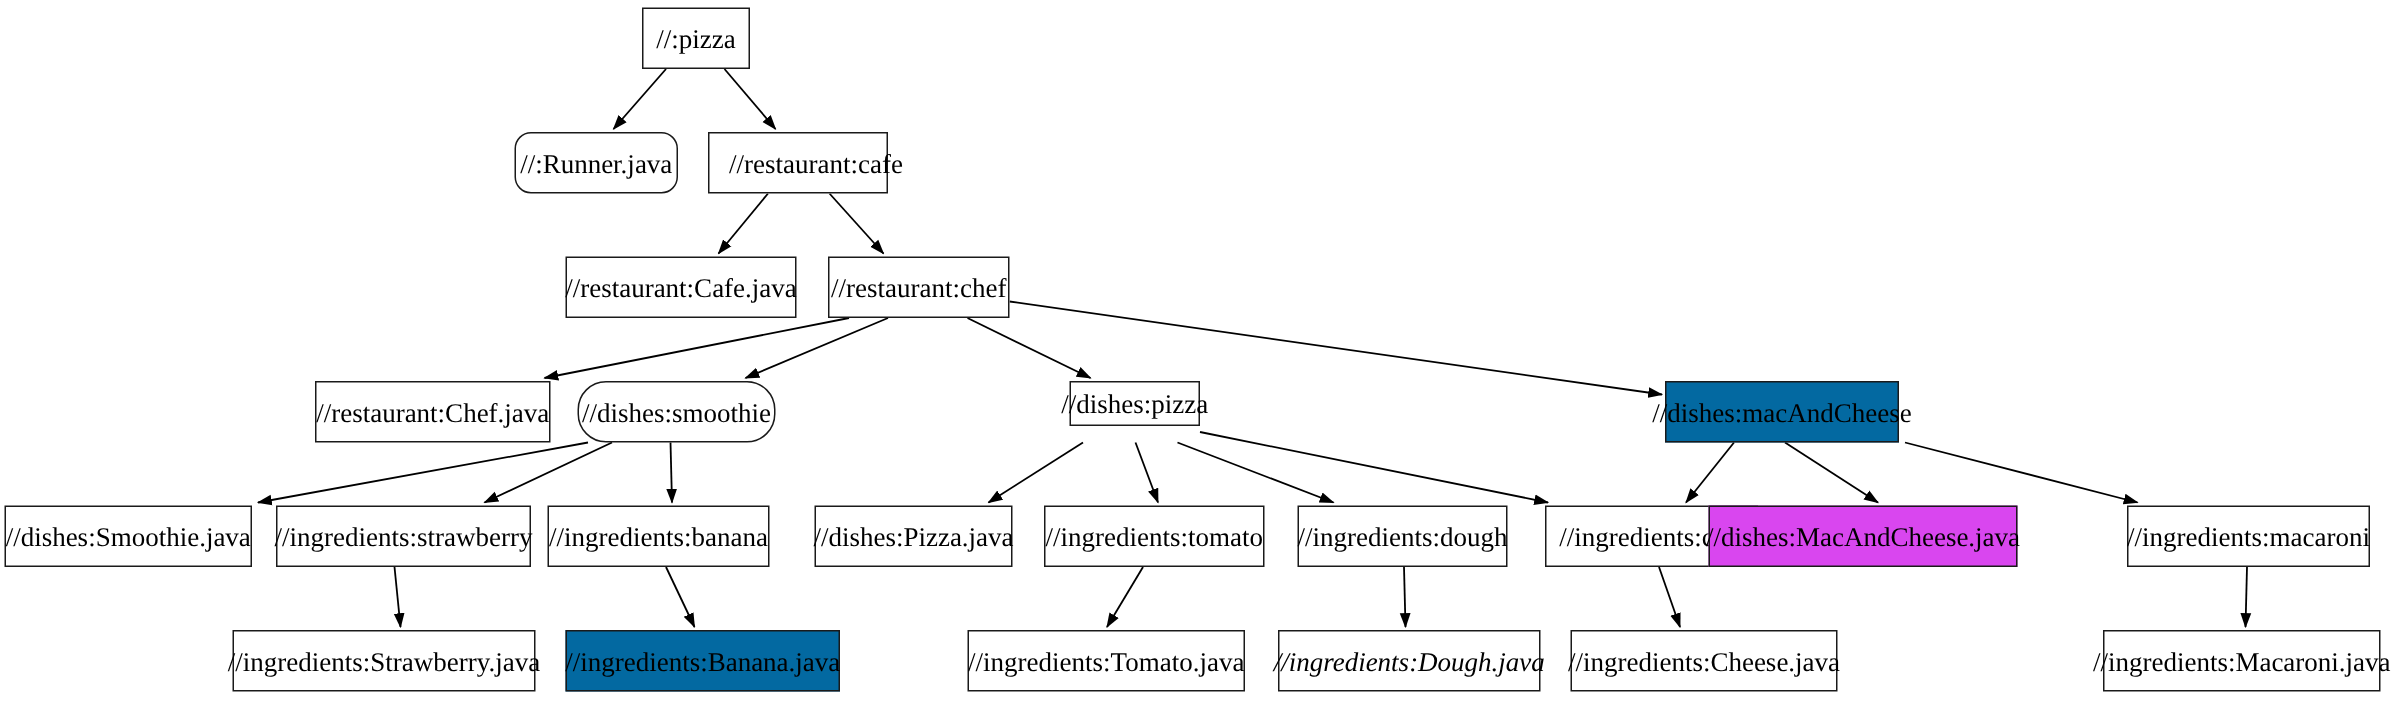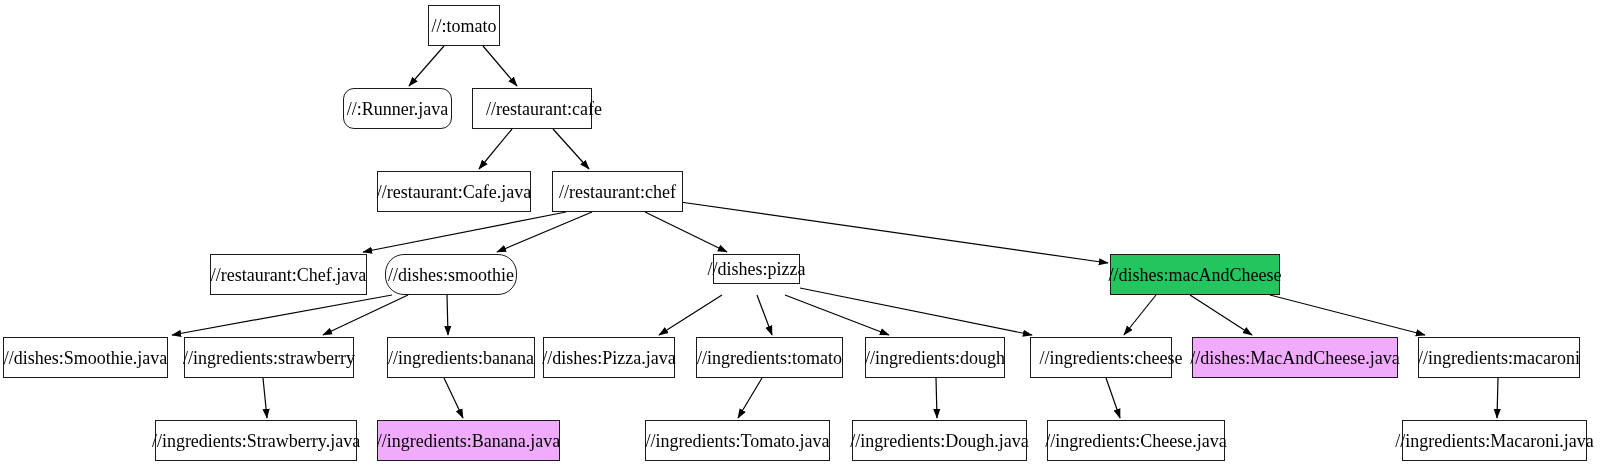--- a/index.html
+++ b/index.html
@@ -69,38 +69,38 @@
         <line x1="1270" y1="295" x2="1425" y2="335" stroke="#000000" stroke-width="1.2" marker-end="url(#arrowhead)"></line>
         <line x1="263" y1="378" x2="267" y2="418" stroke="#000000" stroke-width="1.2" marker-end="url(#arrowhead)"></line>
         <line x1="444" y1="378" x2="463" y2="418" stroke="#000000" stroke-width="1.2" marker-end="url(#arrowhead)"></line>
         <line x1="762" y1="378" x2="738" y2="418" stroke="#000000" stroke-width="1.2" marker-end="url(#arrowhead)"></line>
         <line x1="936" y1="378" x2="937" y2="418" stroke="#000000" stroke-width="1.2" marker-end="url(#arrowhead)"></line>
         <line x1="1106" y1="378" x2="1120" y2="418" stroke="#000000" stroke-width="1.2" marker-end="url(#arrowhead)"></line>
         <line x1="1498" y1="378" x2="1497" y2="418" stroke="#000000" stroke-width="1.2" marker-end="url(#arrowhead)"></line>
       </g>
   </svg>
   <div id="nodes-layer">
-      <div class="graph-node" style="left: 428px; top: 5px; width: 72px; height: 41px; border-color: rgb(26, 26, 26); background: rgb(255, 255, 255); color: rgb(0, 0, 0);">//:tomato</div>
+      <div class="graph-node" style="left: 428px; top: 5px; width: 72px; height: 41px; border-color: rgb(26, 26, 26); background: rgb(255, 255, 255); color: rgb(0, 0, 0);">//:pizza</div>
       <div class="graph-node" style="left: 343px; top: 88px; width: 109px; height: 41px; border-color: rgb(26, 26, 26); background: rgb(255, 255, 255); color: rgb(0, 0, 0); border-radius: 11px;">//:Runner.java</div>
       <div class="graph-node" style="left: 472px; top: 88px; width: 120px; height: 41px; border-color: rgb(26, 26, 26); background: rgb(255, 255, 255); color: rgb(0, 0, 0); padding-left: 24px;">//restaurant:cafe</div>
       <div class="graph-node" style="left: 377px; top: 171px; width: 154px; height: 41px; border-color: rgb(26, 26, 26); background: rgb(255, 255, 255); color: rgb(0, 0, 0);">//restaurant:Cafe.java</div>
-      <div class="graph-node" style="left: 552px; top: 171px; width: 131px; height: 41px; border-color: rgb(26, 26, 26); background: rgb(255, 255, 255); color: rgb(0, 0, 0);">//restaurant:chef</div>
+      <div class="graph-node" style="left: 552px; top: 171px; width: 121px; height: 41px; border-color: rgb(26, 26, 26); background: rgb(255, 255, 255); color: rgb(0, 0, 0);">//restaurant:chef</div>
       <div class="graph-node" style="left: 210px; top: 254px; width: 157px; height: 41px; border-color: rgb(26, 26, 26); background: rgb(255, 255, 255); color: rgb(0, 0, 0);">//restaurant:Chef.java</div>
       <div class="graph-node" style="left: 385px; top: 254px; width: 132px; height: 41px; border-color: rgb(26, 26, 26); background: rgb(255, 255, 255); color: rgb(0, 0, 0); border-radius: 19px;">//dishes:smoothie</div>
       <div class="graph-node" style="left: 713px; top: 254px; width: 87px; height: 30px; border-color: rgb(26, 26, 26); background: rgb(255, 255, 255); color: rgb(0, 0, 0);">//dishes:pizza</div>
-      <div class="graph-node" style="left: 1110px; top: 254px; width: 170px; height: 41px; border-color: rgb(26, 26, 26); background: #22c55e; color: rgb(0, 0, 0);">//dishes:macAndCheese</div>
+      <div class="graph-node" style="left: 1110px; top: 254px; width: 156px; height: 41px; border-color: rgb(26, 26, 26); background: #0369a1; color: rgb(0, 0, 0);">//dishes:macAndCheese</div>
       <div class="graph-node" style="left: 3px; top: 337px; width: 165px; height: 41px; border-color: rgb(26, 26, 26); background: rgb(255, 255, 255); color: rgb(0, 0, 0);">//dishes:Smoothie.java</div>
       <div class="graph-node" style="left: 184px; top: 337px; width: 170px; height: 41px; border-color: rgb(26, 26, 26); background: rgb(255, 255, 255); color: rgb(0, 0, 0);">//ingredients:strawberry</div>
-      <div class="graph-node" style="left: 365px; top: 337px; width: 148px; height: 41px; border-color: rgb(26, 26, 26); background: rgb(255, 255, 255); color: rgb(0, 0, 0); margin-left: 22px;">//ingredients:banana</div>
+      <div class="graph-node" style="left: 365px; top: 337px; width: 148px; height: 41px; border-color: rgb(26, 26, 26); background: rgb(255, 255, 255); color: rgb(0, 0, 0);">//ingredients:banana</div>
       <div class="graph-node" style="left: 543px; top: 337px; width: 132px; height: 41px; border-color: rgb(26, 26, 26); background: rgb(255, 255, 255); color: rgb(0, 0, 0);">//dishes:Pizza.java</div>
       <div class="graph-node" style="left: 696px; top: 337px; width: 147px; height: 41px; border-color: rgb(26, 26, 26); background: rgb(255, 255, 255); color: rgb(0, 0, 0);">//ingredients:tomato</div>
       <div class="graph-node" style="left: 865px; top: 337px; width: 140px; height: 41px; border-color: rgb(26, 26, 26); background: rgb(255, 255, 255); color: rgb(0, 0, 0);">//ingredients:dough</div>
       <div class="graph-node" style="left: 1030px; top: 337px; width: 142px; height: 41px; border-color: rgb(26, 26, 26); background: rgb(255, 255, 255); color: rgb(0, 0, 0); padding-left: 20px;">//ingredients:cheese</div>
-      <div class="graph-node" style="left: 1192px; top: 337px; width: 206px; height: 41px; border-color: rgb(26, 26, 26); background: #f0abfc; color: rgb(0, 0, 0);">//dishes:MacAndCheese.java</div>
+      <div class="graph-node" style="left: 1139px; top: 337px; width: 206px; height: 41px; border-color: rgb(26, 26, 26); background: #d946ef; color: rgb(0, 0, 0);">//dishes:MacAndCheese.java</div>
       <div class="graph-node" style="left: 1418px; top: 337px; width: 162px; height: 41px; border-color: rgb(26, 26, 26); background: rgb(255, 255, 255); color: rgb(0, 0, 0);">//ingredients:macaroni</div>
       <div class="graph-node" style="left: 155px; top: 420px; width: 202px; height: 41px; border-color: rgb(26, 26, 26); background: rgb(255, 255, 255); color: rgb(0, 0, 0);">//ingredients:Strawberry.java</div>
-      <div class="graph-node" style="left: 377px; top: 420px; width: 183px; height: 41px; border-color: rgb(26, 26, 26); background: #f0abfc; color: rgb(0, 0, 0);">//ingredients:Banana.java</div>
+      <div class="graph-node" style="left: 377px; top: 420px; width: 183px; height: 41px; border-color: rgb(26, 26, 26); background: #0369a1; color: rgb(0, 0, 0);">//ingredients:Banana.java</div>
       <div class="graph-node" style="left: 645px; top: 420px; width: 185px; height: 41px; border-color: rgb(26, 26, 26); background: rgb(255, 255, 255); color: rgb(0, 0, 0);">//ingredients:Tomato.java</div>
-      <div class="graph-node" style="left: 852px; top: 420px; width: 175px; height: 41px; border-color: rgb(26, 26, 26); background: rgb(255, 255, 255); color: rgb(0, 0, 0);">//ingredients:Dough.java</div>
+      <div class="graph-node" style="left: 852px; top: 420px; width: 175px; height: 41px; border-color: rgb(26, 26, 26); background: rgb(255, 255, 255); color: rgb(0, 0, 0); font-style: italic;">//ingredients:Dough.java</div>
       <div class="graph-node" style="left: 1047px; top: 420px; width: 178px; height: 41px; border-color: rgb(26, 26, 26); background: rgb(255, 255, 255); color: rgb(0, 0, 0); font-family: Liberation Serif, serif;">//ingredients:Cheese.java</div>
       <div class="graph-node" style="left: 1402px; top: 420px; width: 185px; height: 41px; border-color: rgb(26, 26, 26); background: rgb(255, 255, 255); color: rgb(0, 0, 0);">//ingredients:Macaroni.java</div>
     </div>
 </div>
 
 </body></html>

